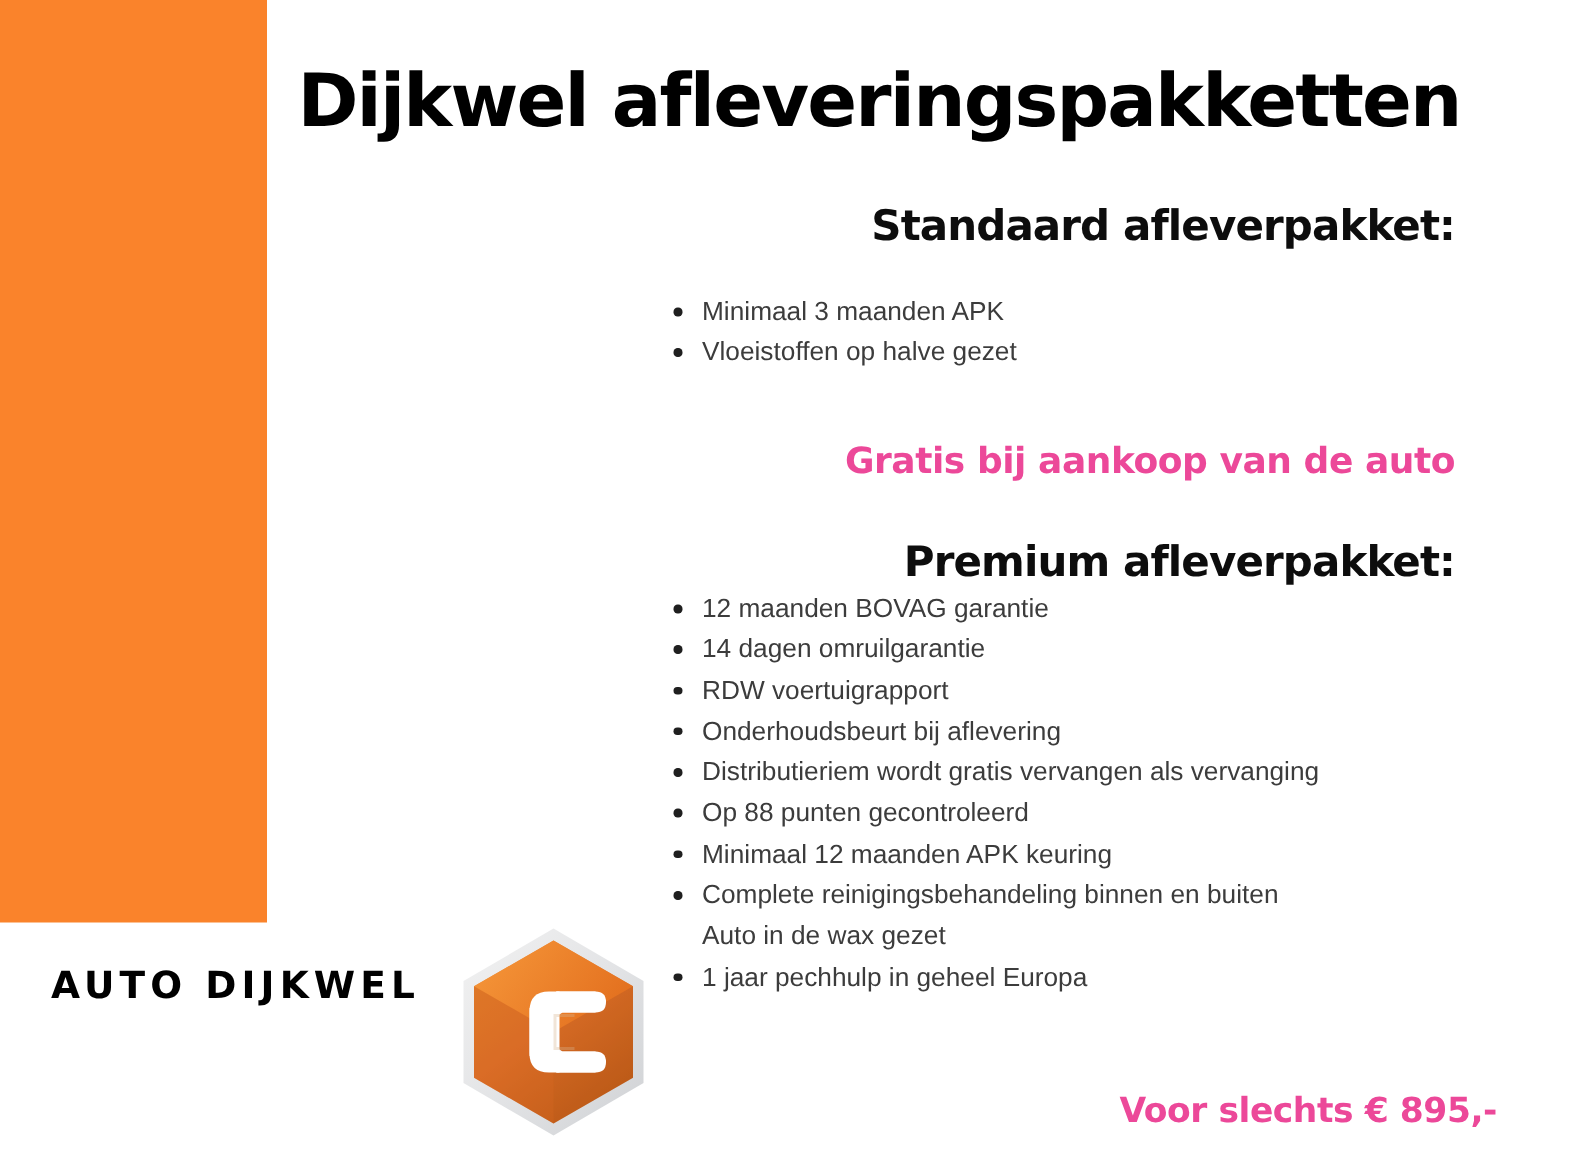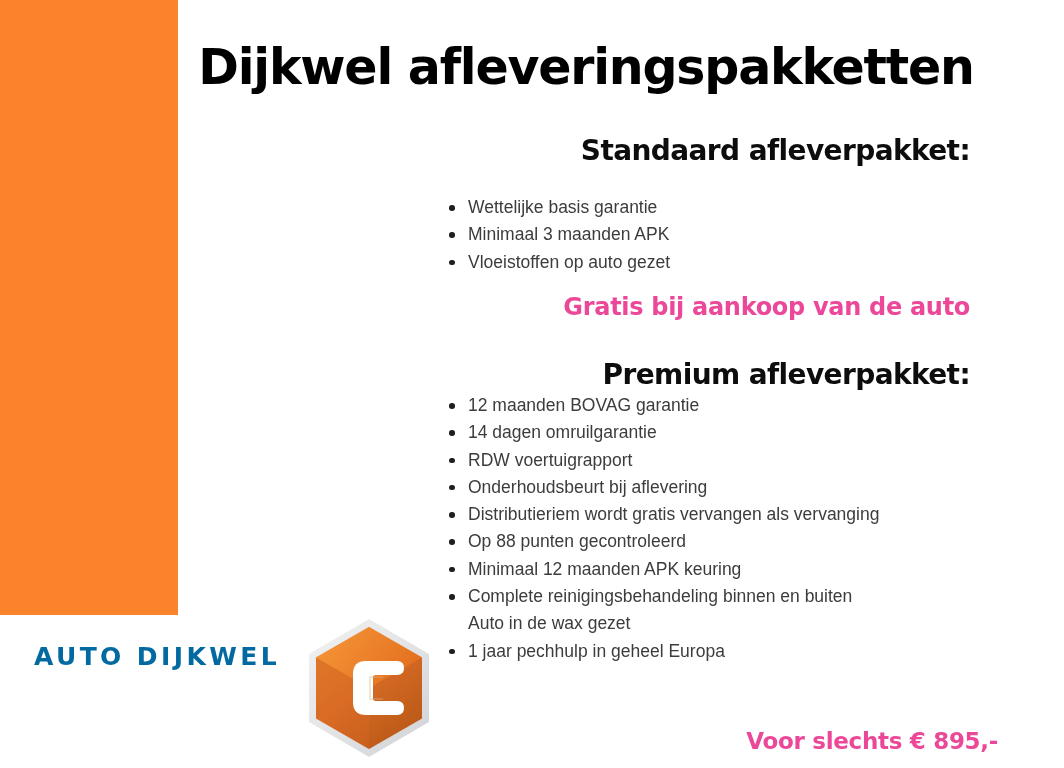--- a/index.html
+++ b/index.html
@@ -113,21 +113,21 @@
     letter-spacing:3.4px;
   }
   .brand-name {
     font-size:25px;
     line-height:34px;
     color:#3a424d;
   }
   .brand-sub {
     font-size:25px;
     line-height:34px;
-    color:#0369a1;
+    color:#000000;
   }
 
   
   .logo-mark {
     position:absolute;
     left:303px; top:616px;
     width:132px; height:144px;
   }
   .logo-mark svg { display:block; width:132px; height:144px; }
 </style>
@@ -137,27 +137,24 @@
 <div id="poster">
 
   <div class="orange-block"></div>
 
   <div class="poster-title">Dijkwel afleveringspakketten</div>
 
   <div class="section-heading heading-standard">Standaard afleverpakket:</div>
 
   <ul class="bullet-list list-standard">
     <li>
-      <span>Wettelijke basis garantie</span>
-    </li>
-    <li>
       <span>Minimaal 3 maanden APK</span>
     </li>
     <li>
-      <span>Vloeistoffen op auto gezet</span>
+      <span>Vloeistoffen op halve gezet</span>
     </li>
   </ul>
 
   <div class="promo promo-free">Gratis bij aankoop van de auto</div>
 
   <div class="section-heading heading-premium">Premium afleverpakket:</div>
 
   <ul class="bullet-list list-premium">
     <li>
       <span>12 maanden BOVAG garantie</span>

